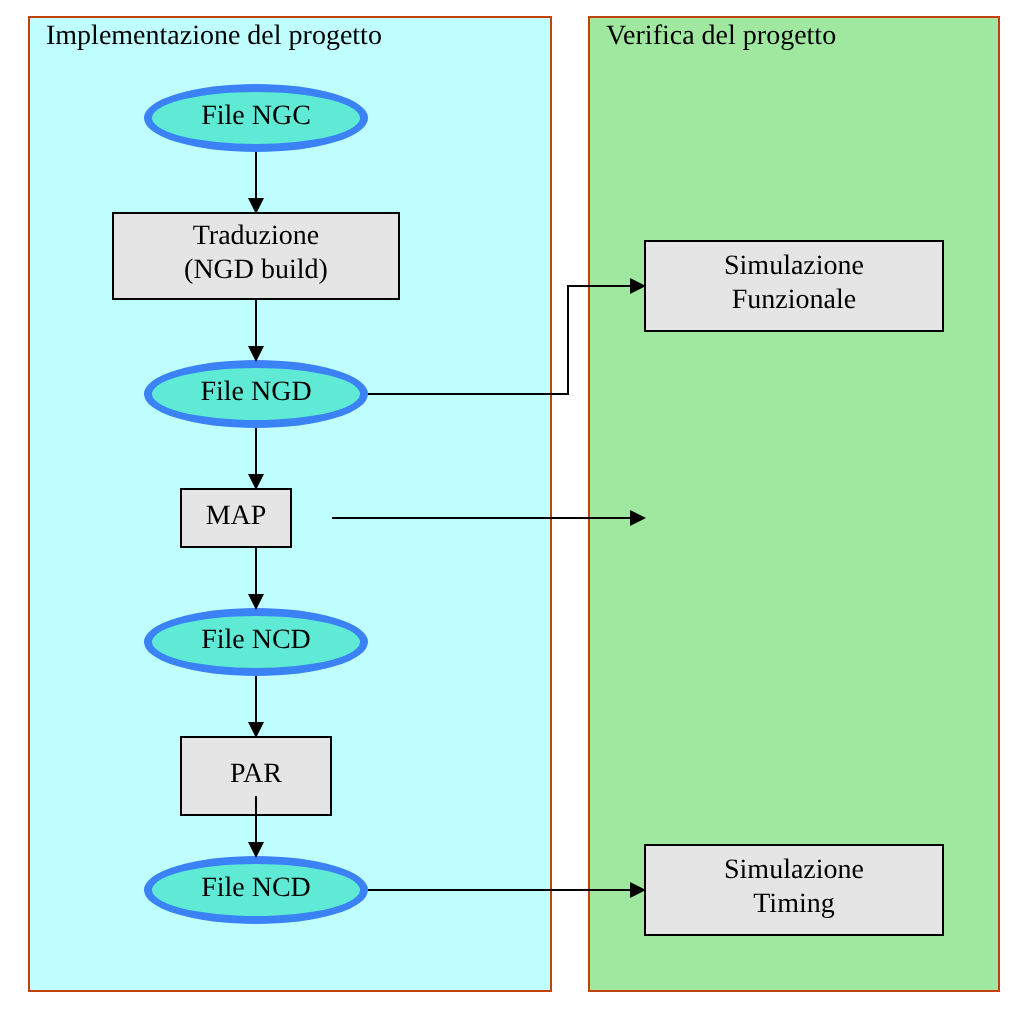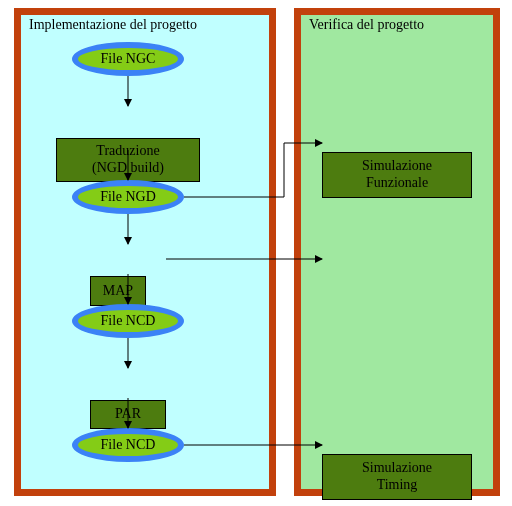--- a/index.html
+++ b/index.html
@@ -11,21 +11,21 @@
     color: #000000;
   }
   .canvas {
     position: relative;
     width: 512px;
     height: 506px;
     background: #ffffff;
   }
   .panel {
     position: absolute;
-    border: 7px solid #c2410c;
+    border: 1px solid #c2410c;
     box-sizing: border-box;
   }
   .panel-left {
     left: 14px;
     top: 8px;
     width: 262px;
     height: 488px;
     background: #c0ffff;
   }
   .panel-right {
@@ -39,41 +39,40 @@
     position: absolute;
     top: 2px;
     left: 8px;
     font-size: 14px;
     color: #000000;
   }
   .ellipse {
     position: absolute;
     width: 112px;
     height: 34px;
-    border: 6px solid #3b82f6;
+    border: 4px solid #3b82f6;
     border-radius: 50%;
-    background: #84cc16;
+    background: #5eead4;
     display: flex;
     align-items: center;
     justify-content: center;
     text-align: center;
     box-sizing: border-box;
   }
   .rect {
     position: absolute;
     border: 1px solid #000000;
-    background: #4d7c0f;
+    background: #e5e5e5;
     display: flex;
     align-items: center;
     justify-content: center;
     text-align: center;
     box-sizing: border-box;
     padding: 2px 4px;
     line-height: 1.2;
-    margin-top: 32px;
   }
   svg.arrows {
     position: absolute;
     left: 0;
     top: 0;
     width: 512px;
     height: 506px;
     pointer-events: none;
   }
 </style>
@@ -93,21 +92,21 @@
   <div class="ellipse" style="left:72px; top:42px;">File NGC</div>
 
   <div class="rect" style="left:56px; top:106px; width:144px; height:44px;">Traduzione<br>(NGD build)</div>
 
   <div class="ellipse" style="left:72px; top:180px;">File NGD</div>
 
   <div class="rect" style="left:90px; top:244px; width:56px; height:30px;">MAP</div>
 
   <div class="ellipse" style="left:72px; top:304px;">File NCD</div>
 
-  <div class="rect" style="left:90px; top:368px; width:76px; height:29px;">PAR</div>
+  <div class="rect" style="left:90px; top:368px; width:76px; height:40px;">PAR</div>
 
   <div class="ellipse" style="left:72px; top:428px;">File NCD</div>
 
   <div class="rect" style="left:322px; top:120px; width:150px; height:46px;">Simulazione<br>Funzionale</div>
 
 
   <div class="rect" style="left:322px; top:422px; width:150px; height:46px;">Simulazione<br>Timing</div>
 
   <svg class="arrows">
     <defs>

